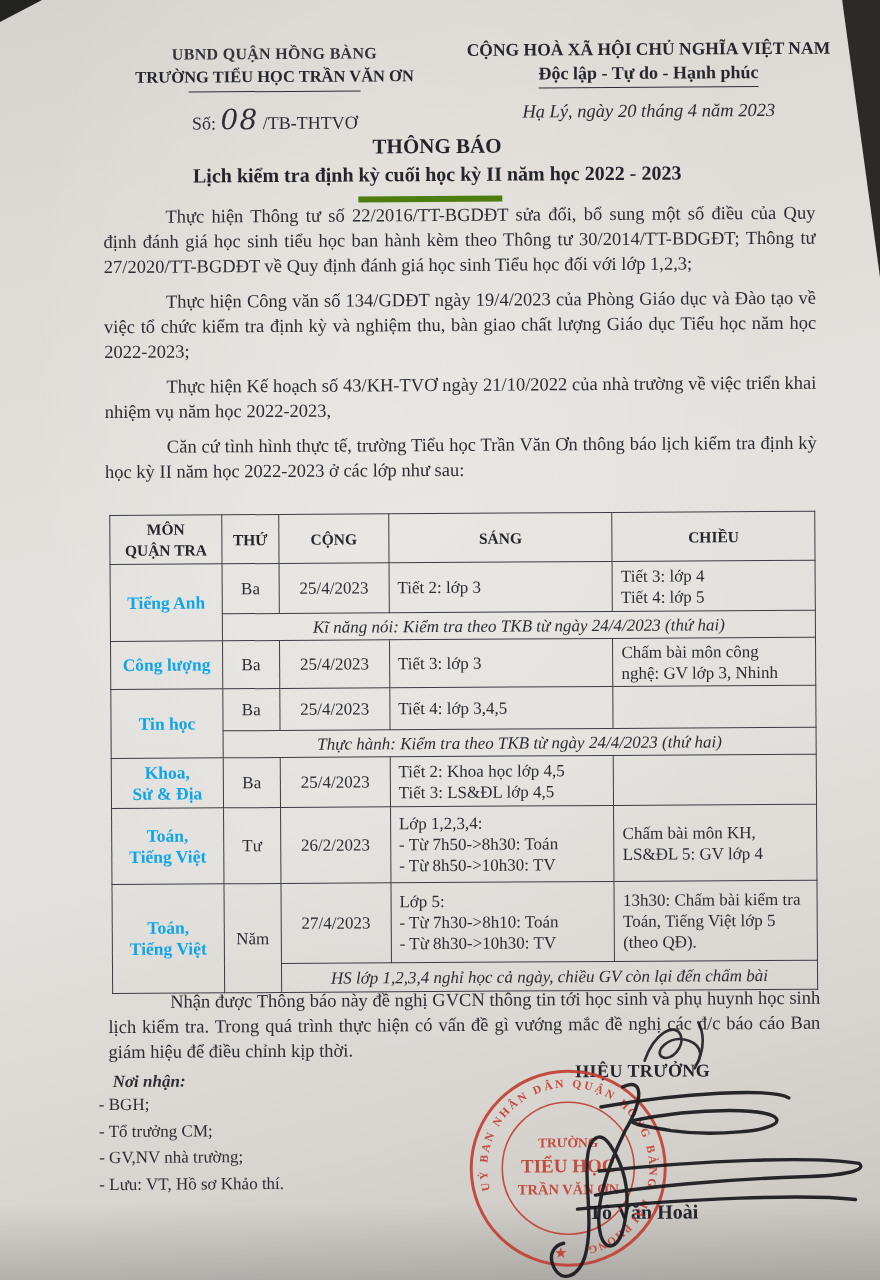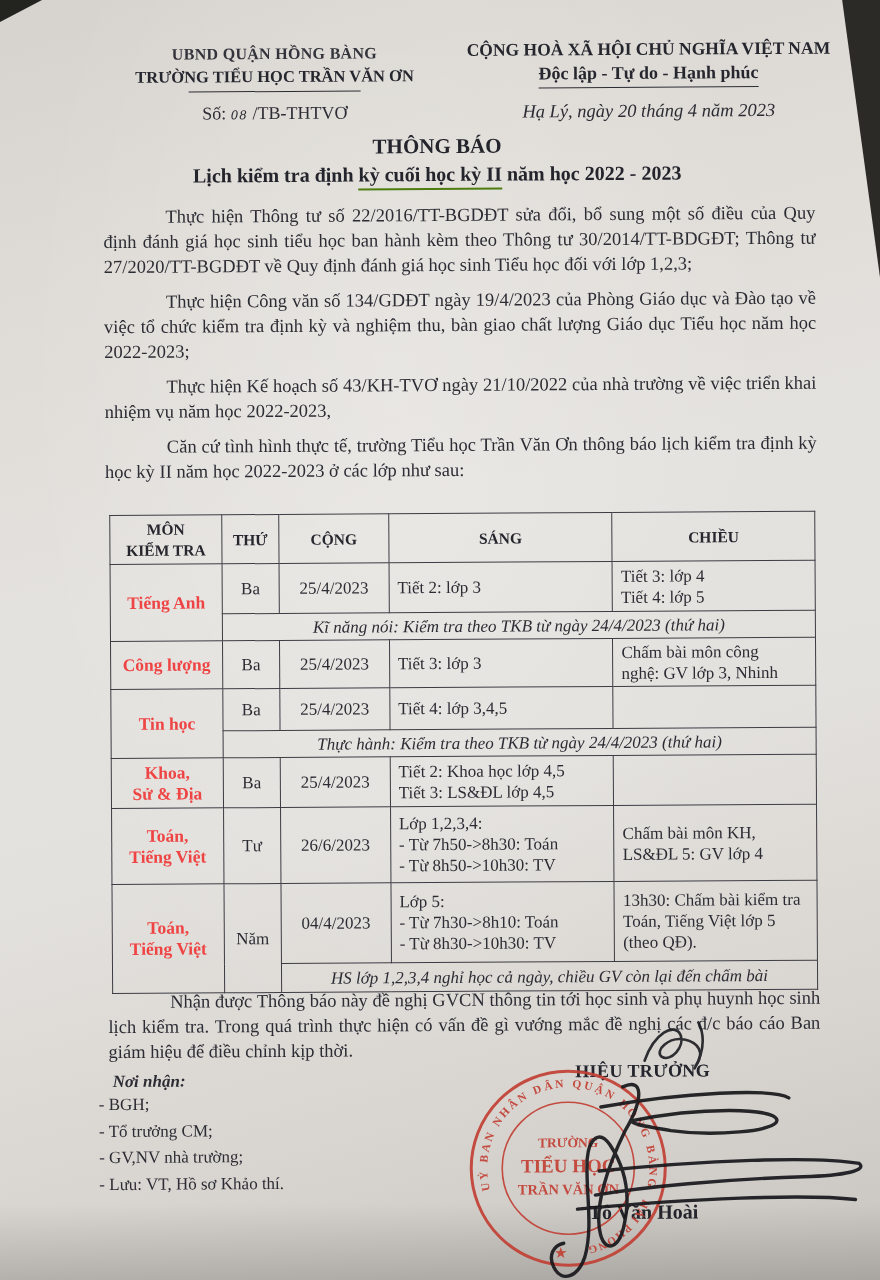--- a/index.html
+++ b/index.html
@@ -16,47 +16,47 @@
     clip-path:polygon(14% 0,100% 0,100% 95%);}
   .content{position:absolute;inset:0;color:#2c2c34;transform:rotate(-0.35deg);}
 
   
   .hdr-left{position:absolute;top:44px;left:66px;width:424px;text-align:center;}
   .hdr-right{position:absolute;top:40px;left:444px;width:416px;text-align:center;}
   .hl1{font-size:16px;font-weight:700;letter-spacing:.3px;color:#33333b;}
   .hl2{font-size:16.5px;font-weight:700;margin-top:4px;color:#26262e;}
   .hl2 .uline{display:block;width:172px;border-top:1.7px solid #2c2c34;margin:4px auto 0;}
   .so-line{margin-top:11px;font-size:18px;color:#2c2c34;}
-  .hand{font-family:"DejaVu Serif",serif;font-style:italic;font-size:12px;letter-spacing:1px;}
+  .hand{font-family:"DejaVu Serif",serif;font-style:italic;font-size:28px;letter-spacing:1px;}
   .hr1{font-size:17.5px;font-weight:700;color:#26262e;}
   .hr2{display:inline-block;font-size:18px;font-weight:700;margin-top:3px;color:#26262e;
        border-bottom:1.8px solid #2c2c34;padding-bottom:3px;}
   .date-line{margin-top:13px;font-size:18.5px;font-style:italic;color:#2c2c34;}
 
   
   .title1{position:absolute;top:134px;left:0;width:880px;text-align:center;
           font-size:21px;font-weight:700;color:#24242c;}
   .title2{position:absolute;top:163px;left:0;width:880px;text-align:center;
           font-size:20px;font-weight:700;color:#24242c;}
-  .title2 .tu{border-bottom:2px solid #4d7c0f;padding-bottom:3px;margin-top:28px;}
+  .title2 .tu{border-bottom:6px solid #4d7c0f;padding-bottom:11px;margin-top:28px;}
 
   
   .paras{position:absolute;top:203px;left:106px;width:712px;}
   .paras p{margin:0 0 10px;font-size:18.5px;line-height:25px;text-align:justify;
            text-indent:62px;color:#2c2c34;}
 
   
   table{position:absolute;top:513px;left:110px;width:706px;border-collapse:collapse;
         font-size:17px;color:#2c2c34;}
   td,th{border:1.7px solid #3c3c44;padding:2px 8px;line-height:21px;vertical-align:middle;
         white-space:pre-line;}
   th{font-size:15.5px;font-weight:700;text-align:center;padding:3px 2px;color:#26262e;}
   td{text-align:center;}
   td.l{text-align:left;}
-  td.subject{font-weight:700;font-size:17.5px;color:#ef4444;}
+  td.subject{font-weight:700;font-size:17.5px;color:#0ea5e9;}
   td.note{font-style:italic;text-align:center;font-size:17px;}
 
   
   .closing{position:absolute;top:988px;left:106px;width:712px;}
   .closing p{margin:0;font-size:18.5px;line-height:25px;text-align:justify;text-indent:62px;color:#2c2c34;}
 
   
   .noi-nhan{position:absolute;top:1070px;left:96px;width:300px;color:#2c2c34;}
   .nn-label{font-size:17px;font-weight:700;font-style:italic;margin-left:14px;}
   .nn-item{font-size:17px;line-height:26.5px;}
@@ -113,21 +113,21 @@
     <colgroup>
       <col style="width:112px">
         <col style="width:57px">
         <col style="width:110px">
       <col style="width:224px">
         <col style="width:203px">
     </colgroup>
     <tbody>
         <tr style="height:38px">
       <th>MÔN
-KIỂM TRA</th>
+QUẬN TRA</th>
       <th>THỨ</th>
       <th>CỘNG</th>
       <th>SÁNG</th>
       <th>CHIỀU</th>
     </tr>
     <tr style="height:50px">
       <td class="subject" rowspan="2">Tiếng Anh</td>
       <td>Ba</td>
       <td>25/4/2023</td>
       <td class="l">Tiết 2: lớp 3</td>
@@ -161,32 +161,32 @@
       <td>Ba</td>
       <td>25/4/2023</td>
       <td class="l">Tiết 2: Khoa học lớp 4,5
 Tiết 3: LS&amp;ĐL lớp 4,5</td>
       <td></td>
     </tr>
     <tr style="height:76px">
       <td class="subject">Toán,
 Tiếng Việt</td>
       <td>Tư</td>
-      <td>26/6/2023</td>
+      <td>26/2/2023</td>
       <td class="l">Lớp 1,2,3,4:
 - Từ 7h50-&gt;8h30: Toán
 - Từ 8h50-&gt;10h30: TV</td>
       <td class="l">Chấm bài môn KH,
 LS&amp;ĐL 5: GV lớp 4</td>
     </tr>
     <tr style="height:80px">
       <td class="subject" rowspan="2">Toán,
 Tiếng Việt</td>
       <td rowspan="2">Năm</td>
-      <td>04/4/2023</td>
+      <td>27/4/2023</td>
       <td class="l">Lớp 5:
 - Từ 7h30-&gt;8h10: Toán
 - Từ 8h30-&gt;10h30: TV</td>
       <td class="l">13h30: Chấm bài kiểm tra Toán, Tiếng Việt lớp 5 (theo QĐ).</td>
     </tr>
     <tr style="height:29px">
       <td class="note" colspan="3">HS lớp 1,2,3,4 nghỉ học cả ngày, chiều GV còn lại đến chấm bài</td>
     </tr>
   </tbody>
     </table>

